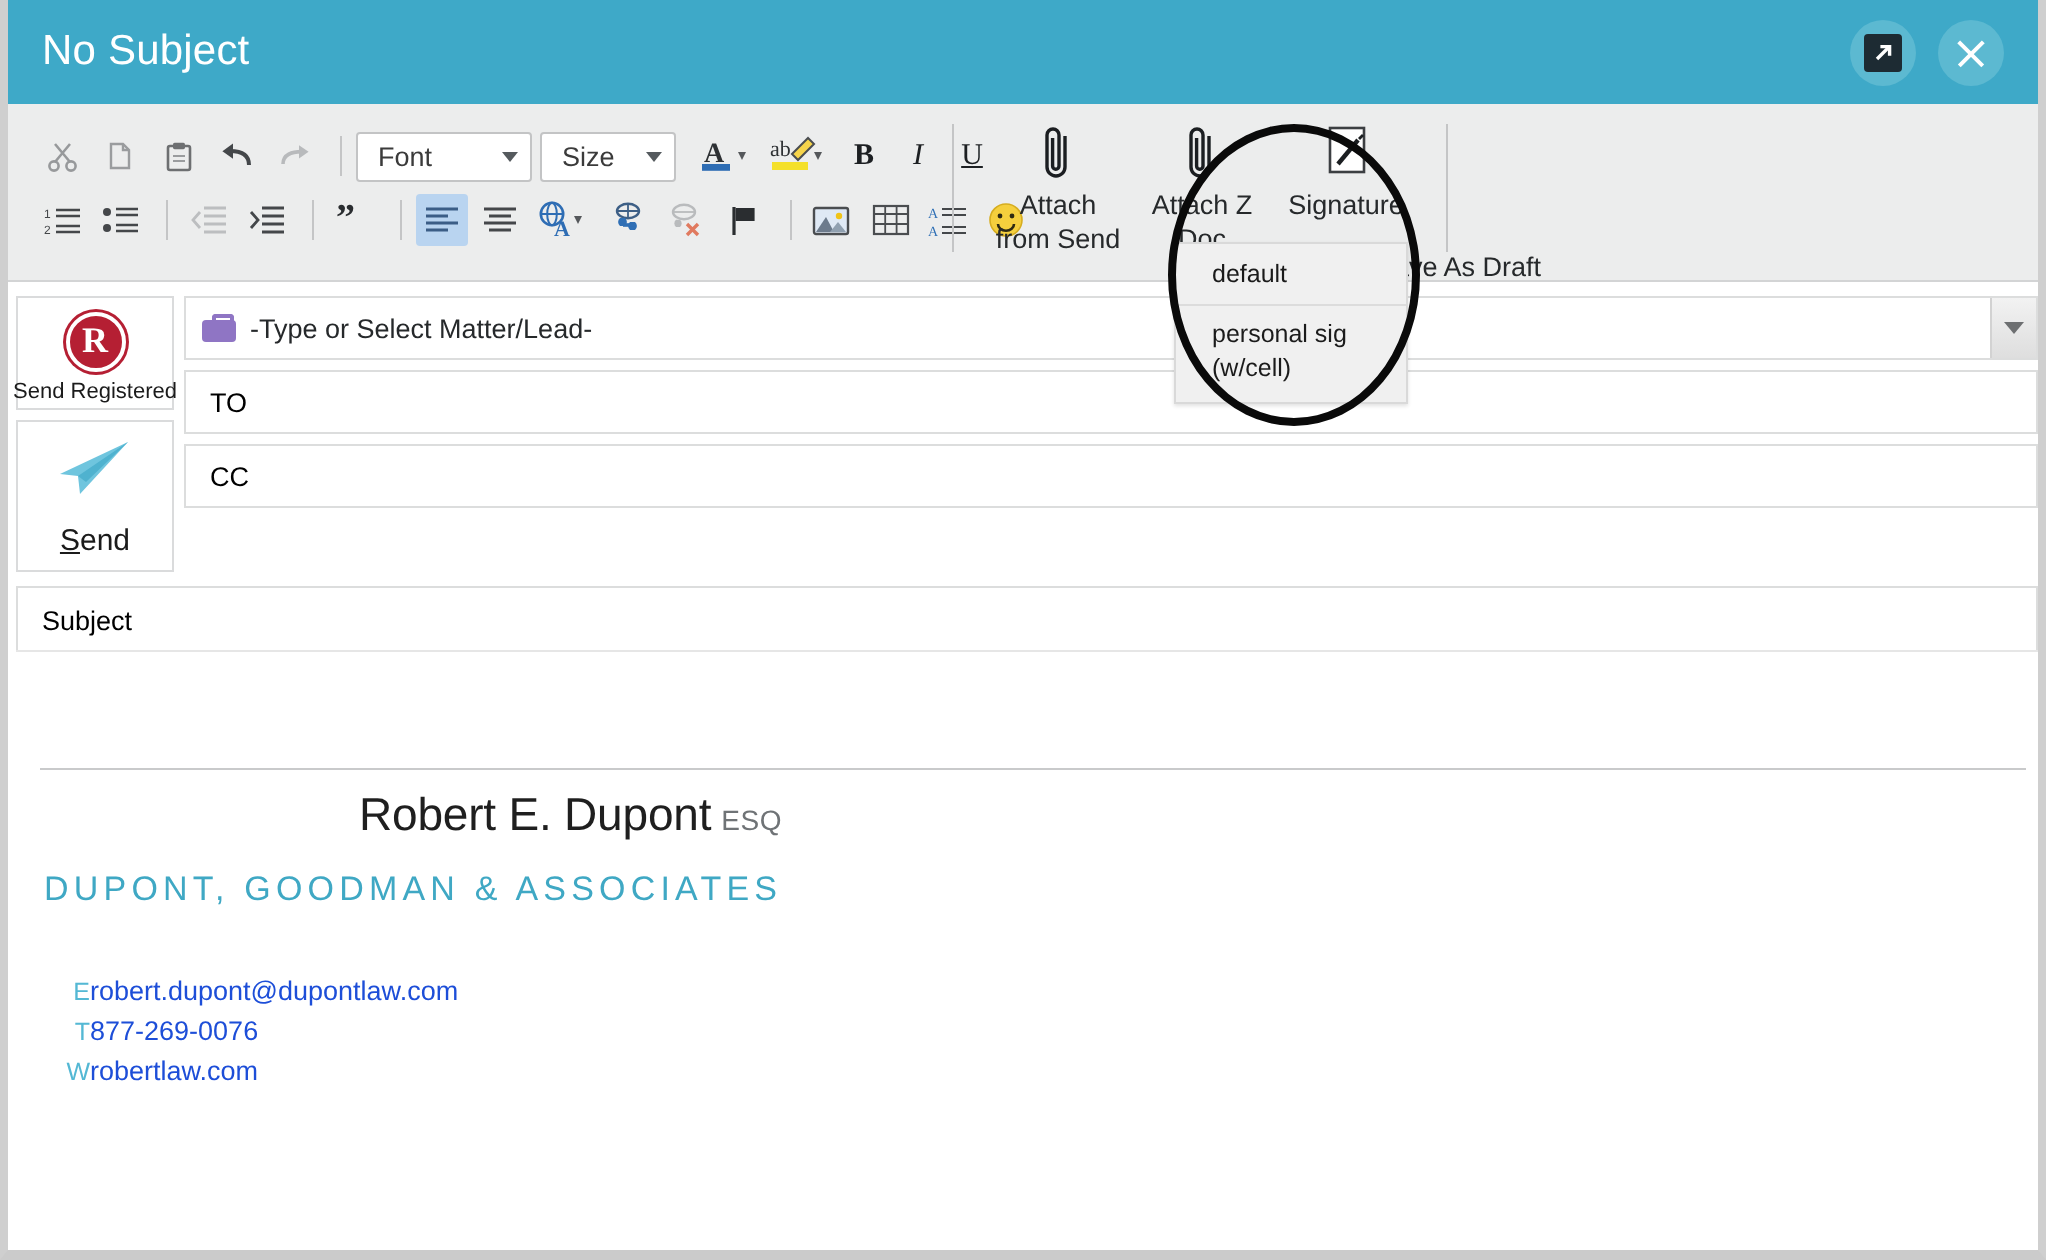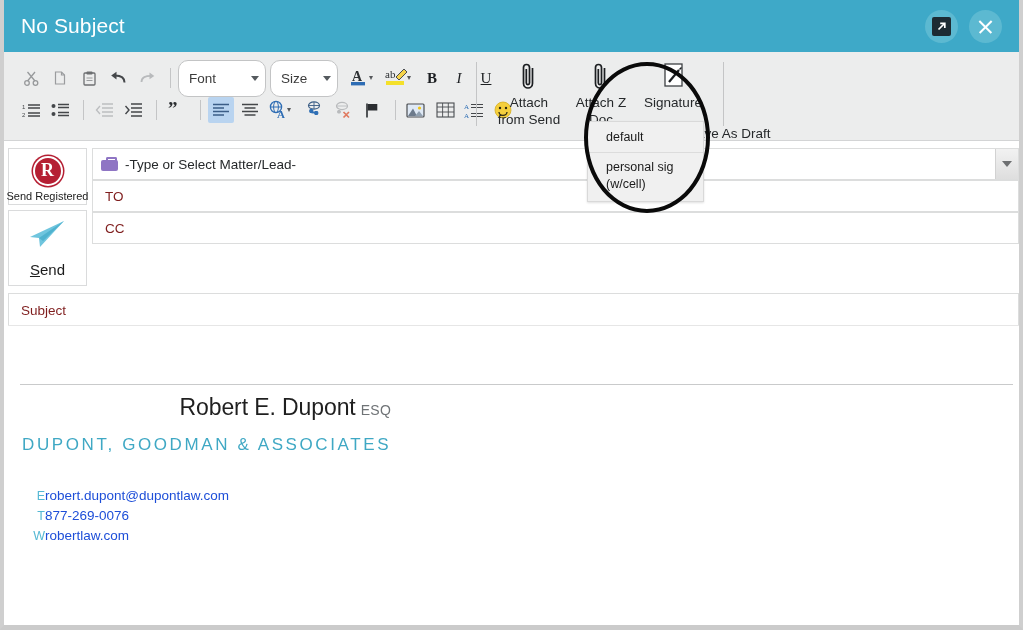--- a/index.html
+++ b/index.html
@@ -114,24 +114,24 @@
     box-sizing: border-box;
   }
   .tb-btn.active { background: #b9d4f0; }
   .tb-sep {
     width: 1px;
     height: 20px;
     background: #c4c5c6;
     margin: 0 7px;
   }
   .tb-select {
-    height: 37px;
+    height: 25px;
     background: #ffffff;
     border: 1px solid #c3c4c5;
-    border-radius: 10px;
+    border-radius: 2px;
     display: flex;
     align-items: center;
     padding: 0 6px 0 10px;
     font-size: 13.5px;
     color: #3b3b3b;
     cursor: pointer;
     box-sizing: border-box;
     margin-right: 4px;
   }
   .tb-select .lbl { flex: 1; }
@@ -262,26 +262,27 @@
     position: absolute;
     left: 88px; top: 148px;
     width: 927px;
   }
   .field {
     background: #ffffff;
     border: 1px solid #dcdddd;
     height: 32px;
     display: flex;
     align-items: center;
+    margin-bottom: 5px;
     box-sizing: border-box;
     position: relative;
   }
   .field-ph {
     font-size: 13.5px;
-    color: #7f1d1d;
+    color: #000000;
     padding-left: 12px;
   }
   .matter-field { padding-left: 8px; }
   .matter-text {
     font-size: 13.5px;
     color: #26292b;
     margin-left: 7px;
   }
   .briefcase {
     width: 17px; height: 14px;

